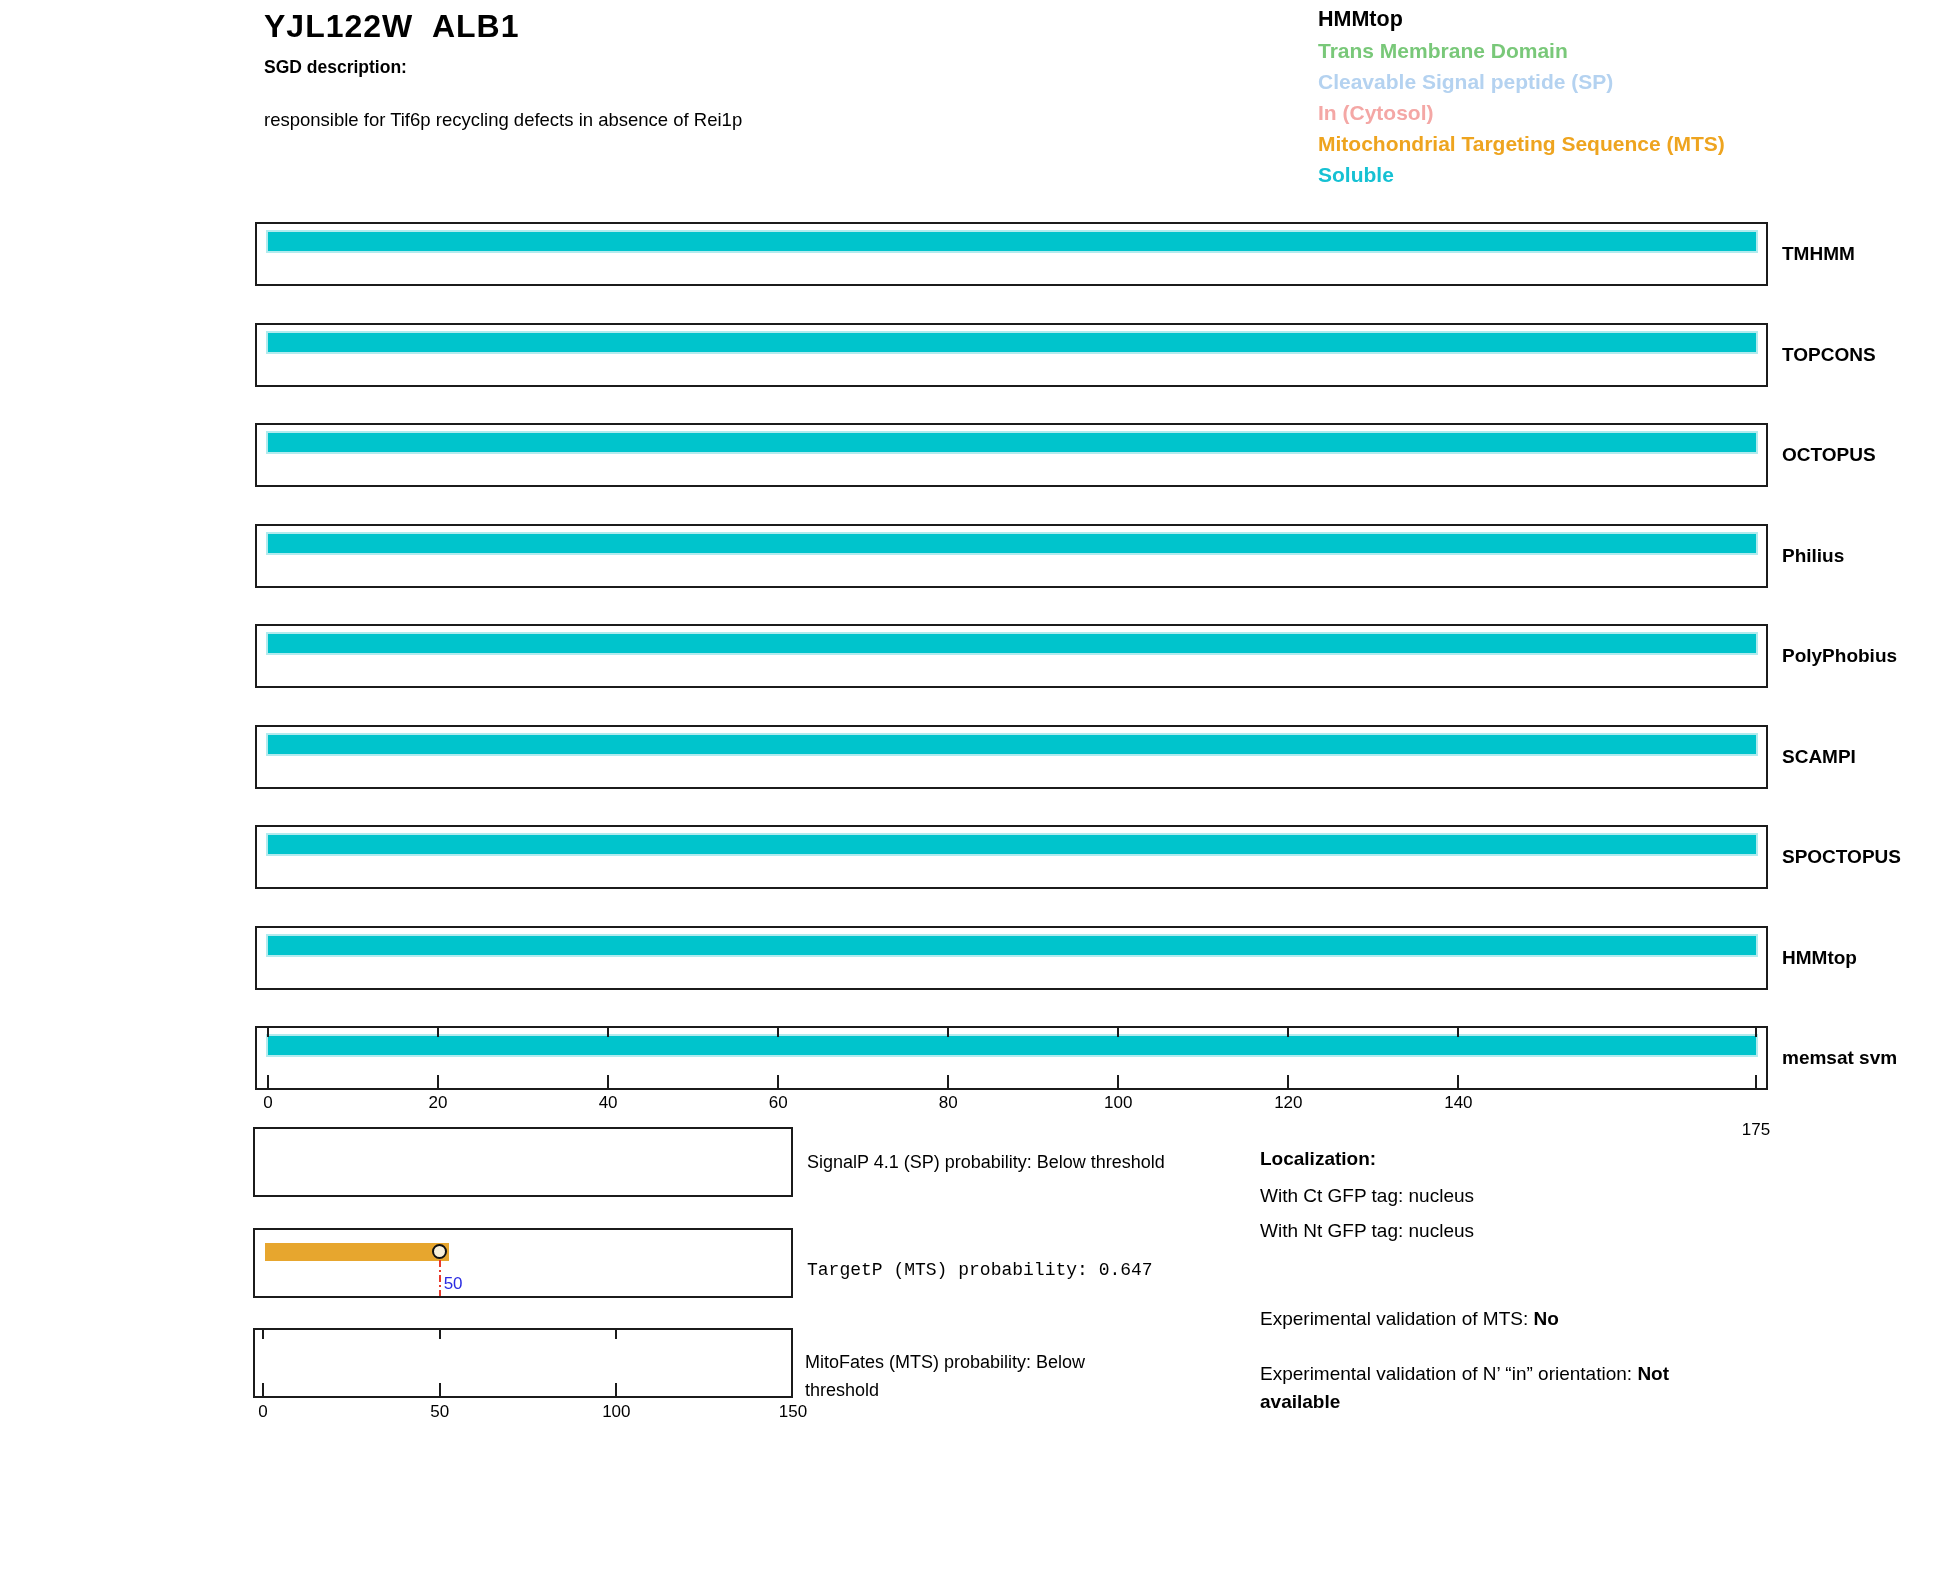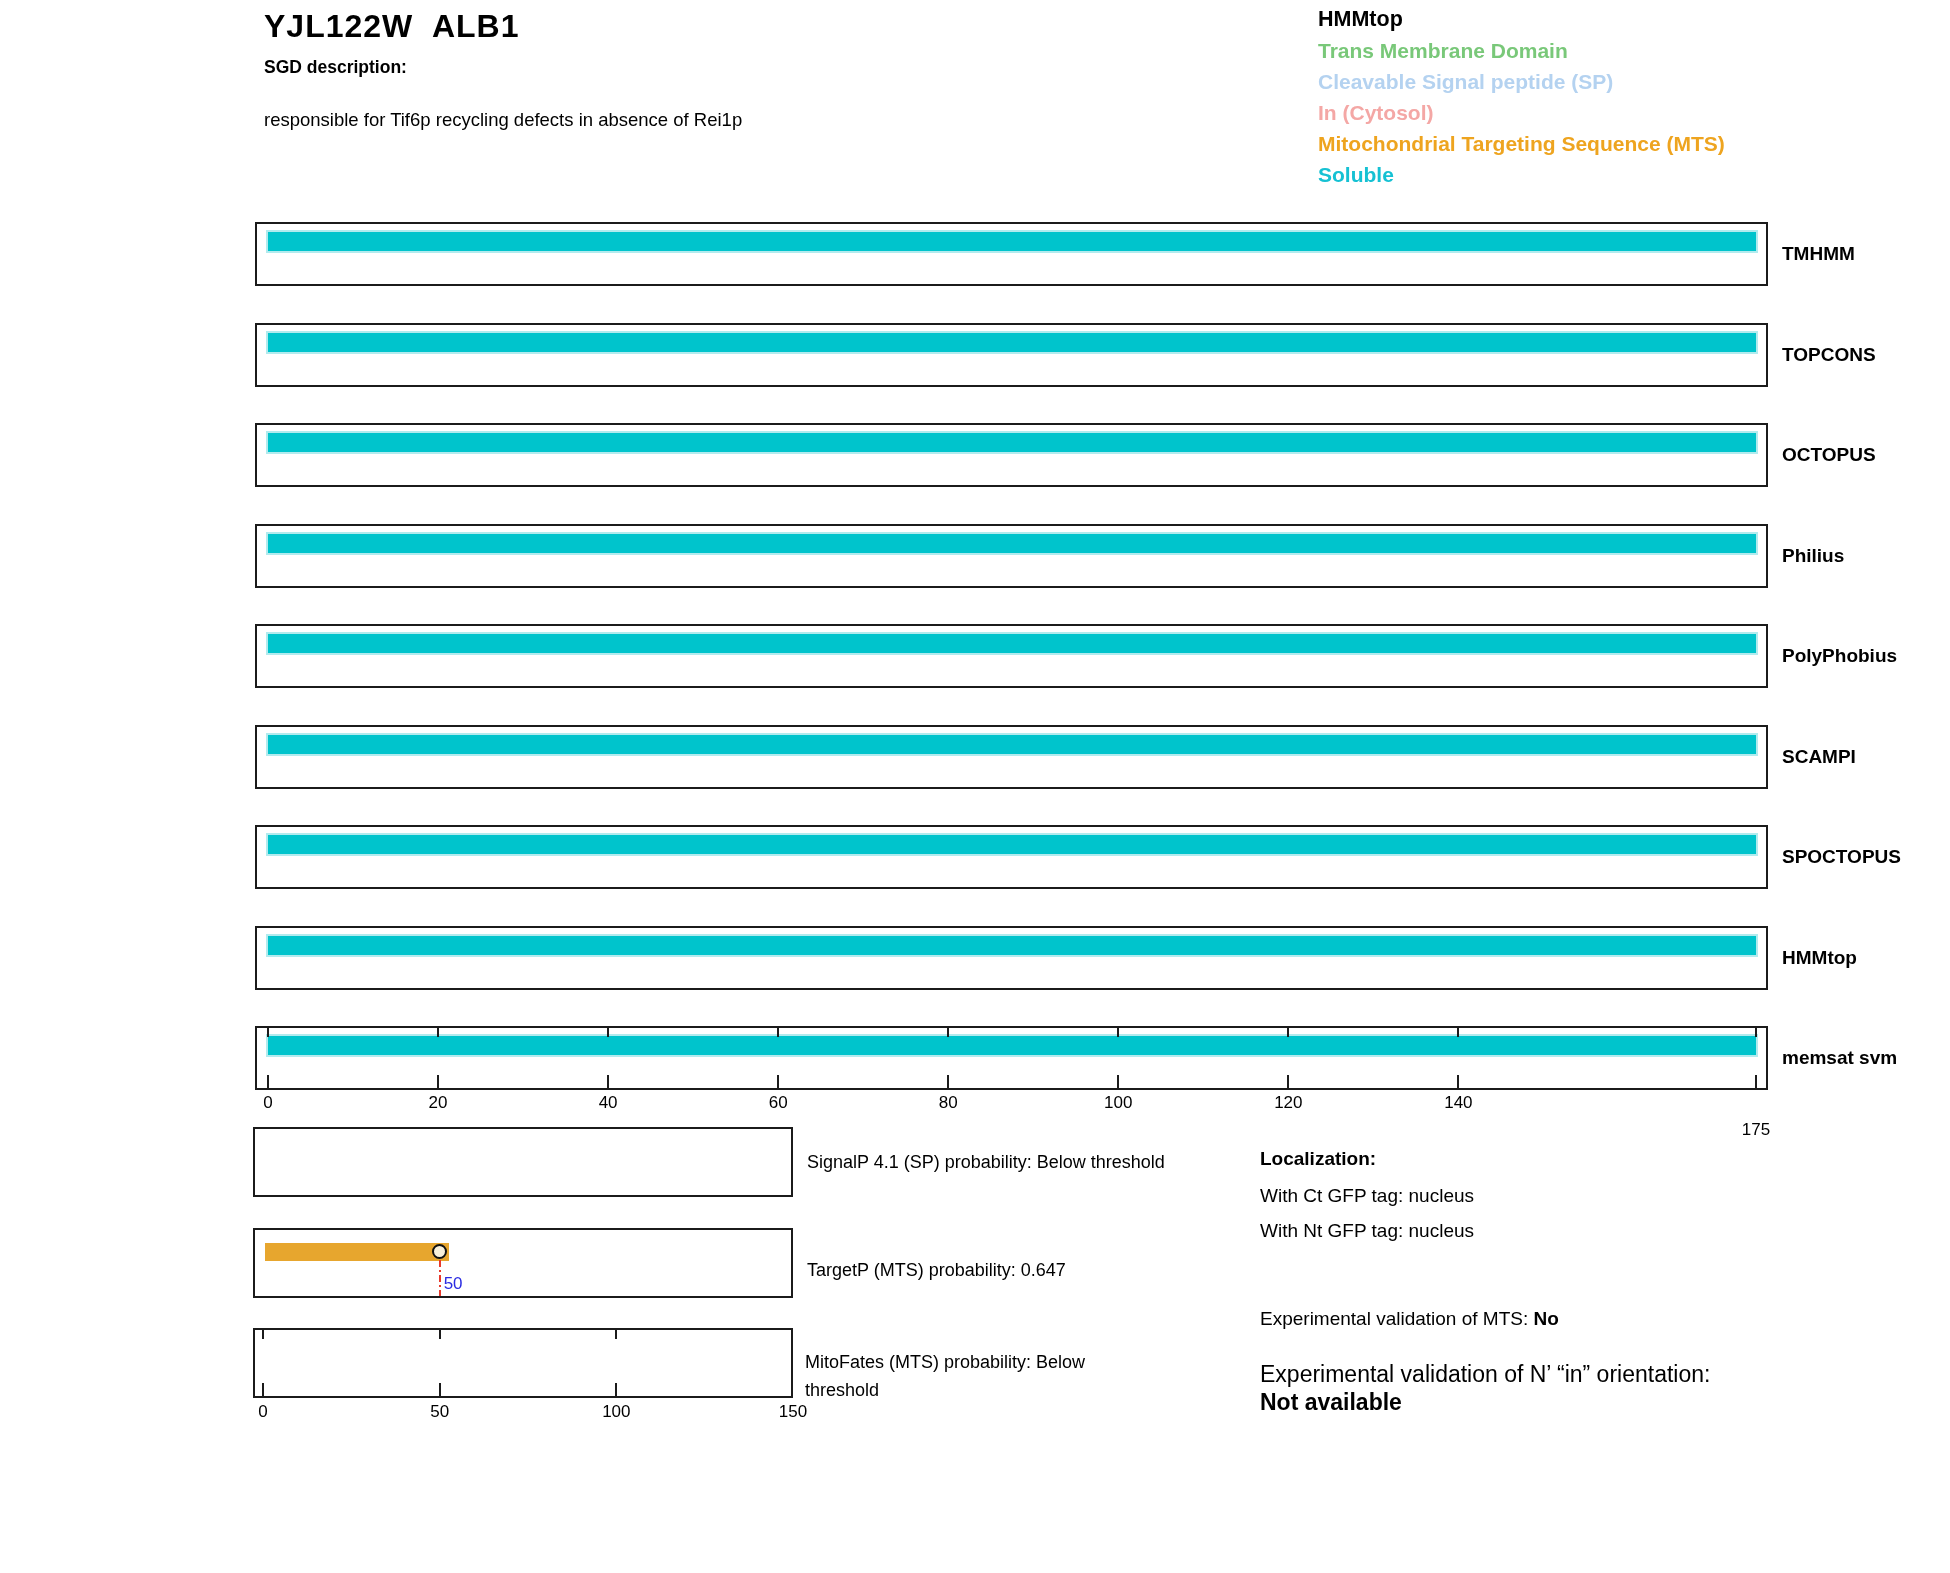--- a/index.html
+++ b/index.html
@@ -39,21 +39,21 @@
   }
   .red-line{
     position:absolute;width:2px;
     background:repeating-linear-gradient(180deg,#e8392b 0 7px,transparent 7px 10px,#e8392b 10px 12px,transparent 12px 15px);
   }
   .marker-label{position:absolute;font-size:17px;color:#2a2be2;}
   .caption{position:absolute;font-size:18px;color:#000;white-space:nowrap;line-height:28px;}
   
   .loc-title{font-size:19px;font-weight:bold;color:#000;}
   .loc-line{font-size:19px;color:#000;white-space:nowrap;}
-  .loc-wrap{font-size:23px;color:#000;width:490px;line-height:28px;}
+  .loc-wrap{font-size:19px;color:#000;width:490px;line-height:28px;}
   .bold{font-weight:bold;}
 </style>
 </head>
 <body>
 
 <div class="stage">
 
   <div class="abs page-title" style="left:264px;top:8px;">YJL122W  ALB1</div>
   <div class="abs sgd-label" style="left:264px;top:57px;">SGD description:</div>
   <div class="abs desc-line" style="left:264px;top:109px;">responsible for Tif6p recycling defects in absence of Rei1p</div>
@@ -140,21 +140,21 @@
 
   <div class="pred-box" style="top:1127px;"></div>
   <div class="caption" style="left:807px;top:1148px;">SignalP 4.1 (SP) probability: Below threshold</div>
 
   <div class="pred-box" style="top:1228px;">
     <div class="mts-bar" style="left: 10px; top: 13px; width: 183.733px; background: rgb(231, 166, 46);"></div>
     <div class="marker-circle" style="left: 176.667px; top: 14px;"></div>
     <div class="red-line" style="left: 183.667px; top: 30px; height: 36px;"></div>
     <div class="marker-label" style="left: 188.667px; top: 44px;">50</div>
   </div>
-  <div class="caption" style="left:807px;top:1256px;">TargetP (MTS) probability: 0.647</div>
+  <div class="caption" style="left:807px;top:1256px;font-family:Liberation Mono, monospace;">TargetP (MTS) probability: 0.647</div>
 
   <div class="pred-box" style="top:1328px;">
       <div class="tickmark" style="left: 7px; top: 0px; height: 9px;"></div>
       <div class="tickmark" style="left: 7px; bottom: 0px; height: 13px;"></div>
       <div class="tickmark" style="left: 183.667px; top: 0px; height: 9px;"></div>
       <div class="tickmark" style="left: 183.667px; bottom: 0px; height: 13px;"></div>
       <div class="tickmark" style="left: 360.333px; top: 0px; height: 9px;"></div>
       <div class="tickmark" style="left: 360.333px; bottom: 0px; height: 13px;"></div>
     </div>
   <div class="caption" style="left:805px;top:1348px;">

